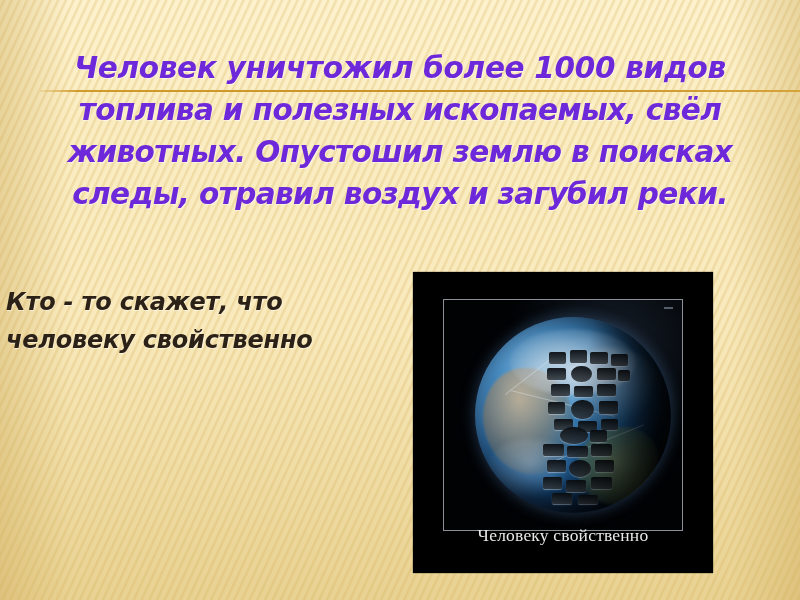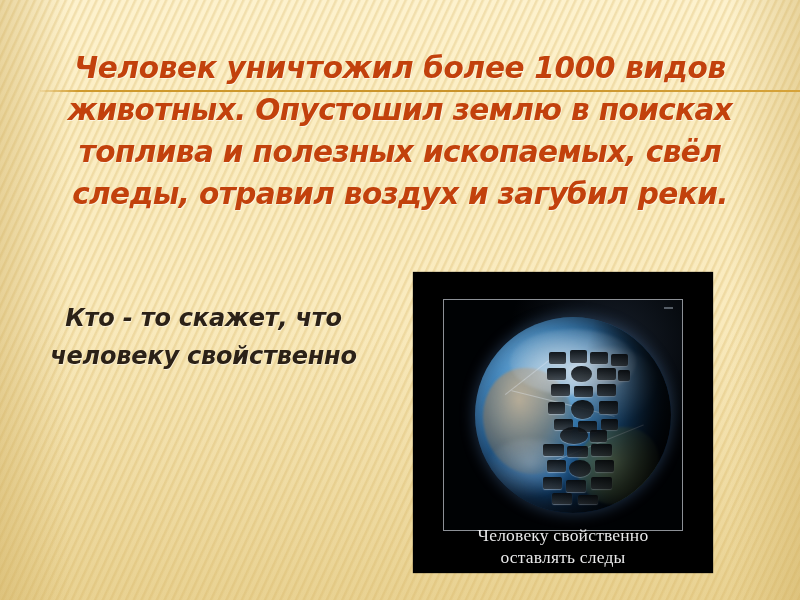--- a/index.html
+++ b/index.html
@@ -84,21 +84,21 @@
     left: 18px;
     top: 47px;
     width: 764px;
     text-align: center;
     font-family: "DejaVu Sans", sans-serif;
     font-weight: bold;
     font-style: italic;
     font-size: 29.5px;
     line-height: 42px;
     letter-spacing: -0.3px;
-    color: #c2410c;
+    color: #6d28d9;
     z-index: 4;
     text-shadow: 0.7px 0.7px 0px rgba(255,255,255,0.55);
   }
   .title-line {
     white-space: nowrap;
   }
   .title-line.l2, .title-line.l3, .title-line.l4 {
     letter-spacing: -0.6px;
   }
 
@@ -112,31 +112,30 @@
     background: linear-gradient(to right, rgba(211,152,40,0.15), #d09a2c 5%, #c9922a 60%, #d6a33a 100%);
     z-index: 5;
   }
 
   
   .body-block {
     position: absolute;
     left: 6px;
     top: 283px;
     width: 395px;
-    text-align: center;
+    text-align: left;
     font-family: "DejaVu Sans", sans-serif;
     font-weight: bold;
     font-style: italic;
     font-size: 24px;
     line-height: 38px;
     letter-spacing: -0.2px;
     color: #2b2117;
     z-index: 4;
     text-shadow: 0.6px 0.6px 0px rgba(255,255,255,0.5);
-    margin-top: 16px;
   }
   .body-line { white-space: nowrap; }
 
   
   .picture-frame {
     position: absolute;
     left: 413px;
     top: 272px;
     width: 300px;
     height: 301px;
@@ -294,22 +293,22 @@
 <div class="slide">
 
   <div class="bg-wash"></div>
   <div class="bg-stripes"></div>
   <div class="bg-lower"></div>
   <div class="bg-edge-l"></div>
   <div class="bg-edge-r"></div>
 
   <div class="title-block">
     <div class="title-line l1">Человек уничтожил более 1000 видов</div>
+    <div class="title-line l3">топлива и полезных ископаемых, свёл</div>
     <div class="title-line l2">животных. Опустошил землю в поисках</div>
-    <div class="title-line l3">топлива и полезных ископаемых, свёл</div>
     <div class="title-line l4">следы, отравил воздух и загубил реки.</div>
   </div>
   <div class="title-rule"></div>
 
   <div class="body-block">
     <div class="body-line">Кто - то скажет, что</div>
     <div class="body-line">человеку свойственно</div>
   </div>
 
   <div class="picture-frame">
@@ -363,18 +362,17 @@
           <div class="lug" style="left:14%; top:85%; width:24%; height:13%;"></div>
           <div class="lug" style="left:44%; top:87%; width:24%; height:12%;"></div>
         </div>
 
         <div class="terminator"></div>
       </div>
     </div>
 
     <div class="picture-caption">
       <span class="cap-line">Человеку свойственно</span>
-      <span class="cap-line">оставлять следы</span>
     </div>
 
   </div>
 
 </div>
 
 </body></html>

